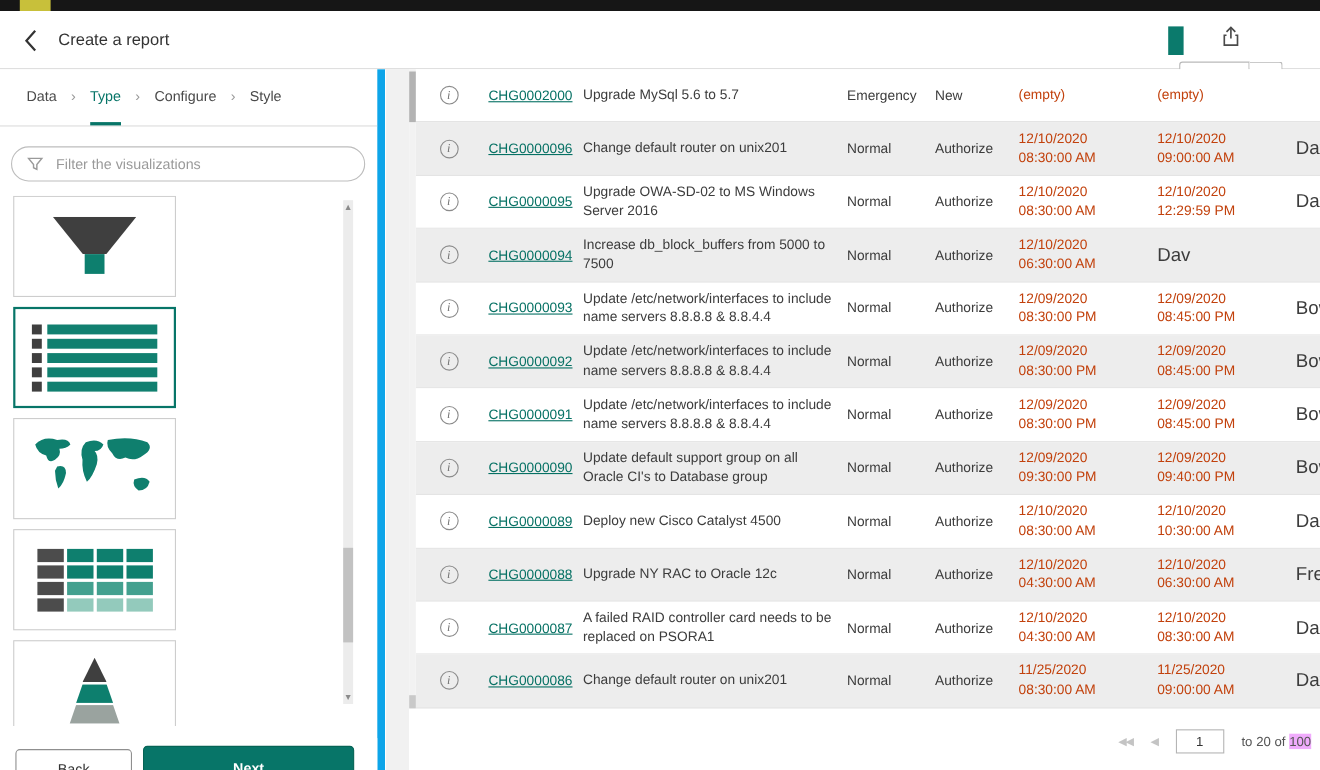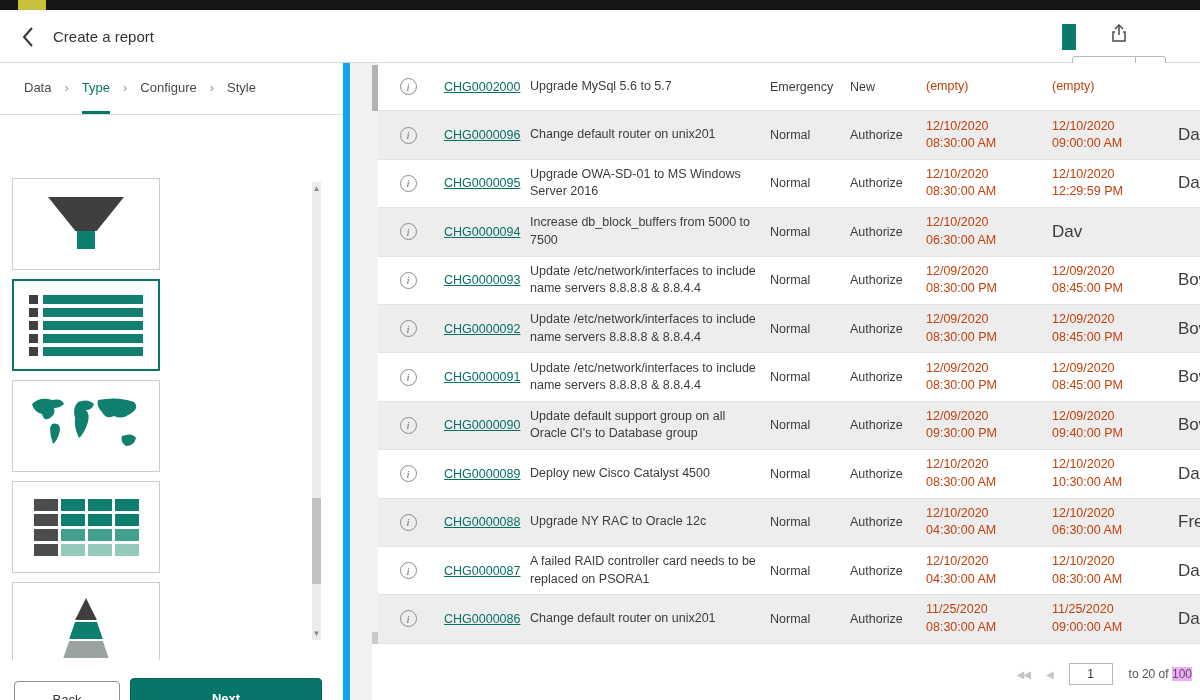--- a/index.html
+++ b/index.html
@@ -147,20 +147,28 @@
     <div class="tabs">
       <span class="tab">Data</span>
       <span class="sep">›</span>
       <span class="tab active">Type</span>
       <span class="sep">›</span>
       <span class="tab">Configure</span>
       <span class="sep">›</span>
       <span class="tab">Style</span>
     </div>
 
+    <div class="filter">
+      <span class="filter-ic">
+        <svg width="16" height="16" viewBox="0 0 16 16">
+            <path d="M2 3 H14 L9.5 8.5 V13 L6.5 11.5 V8.5 Z" fill="none" stroke="#9a9a9a" stroke-width="1.3"></path>
+          </svg>
+      </span>
+      <input class="filter-input" placeholder="Filter the visualizations" style="">
+    </div>
 
     <div class="viz-list" id="viz-list">
         <div class="viz-box">
           <div class="ic-funnel">
             <div class="fn-top"></div>
             <div class="fn-stem"></div>
           </div>
         </div>
         <div class="viz-box selected">
           <div class="ic-bars">
@@ -265,21 +273,21 @@
           <span class="c-state">Authorize</span>
           <span class="c-date">12/10/2020 08:30:00 AM</span>
           <span class="c-date">12/10/2020 09:00:00 AM</span>
           <span class="c-who">Dav</span>
         </div>
         <div class="t-row">
           <span class="c-info">
             <span class="i-circ">i</span>
           </span>
           <a class="c-num">CHG0000095</a>
-          <span class="c-desc">Upgrade OWA-SD-01 to MS Windows Server 2016</span>
+          <span class="c-desc">Upgrade OWA-SD-02 to MS Windows Server 2016</span>
           <span class="c-pri">Normal</span>
           <span class="c-state">Authorize</span>
           <span class="c-date">12/10/2020 08:30:00 AM</span>
           <span class="c-date">12/10/2020 12:29:59 PM</span>
           <span class="c-who">Dav</span>
         </div>
         <div class="t-row alt">
           <span class="c-info">
             <span class="i-circ">i</span>
           </span>

